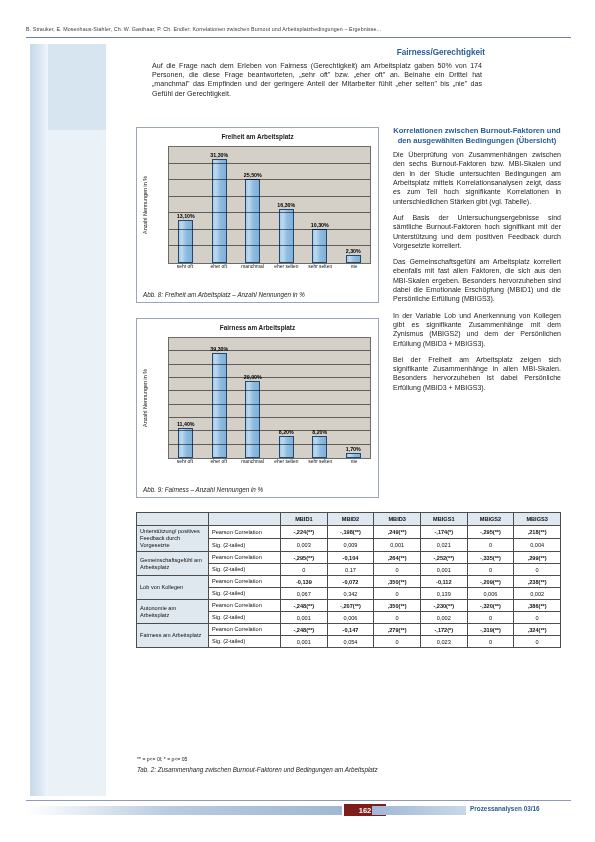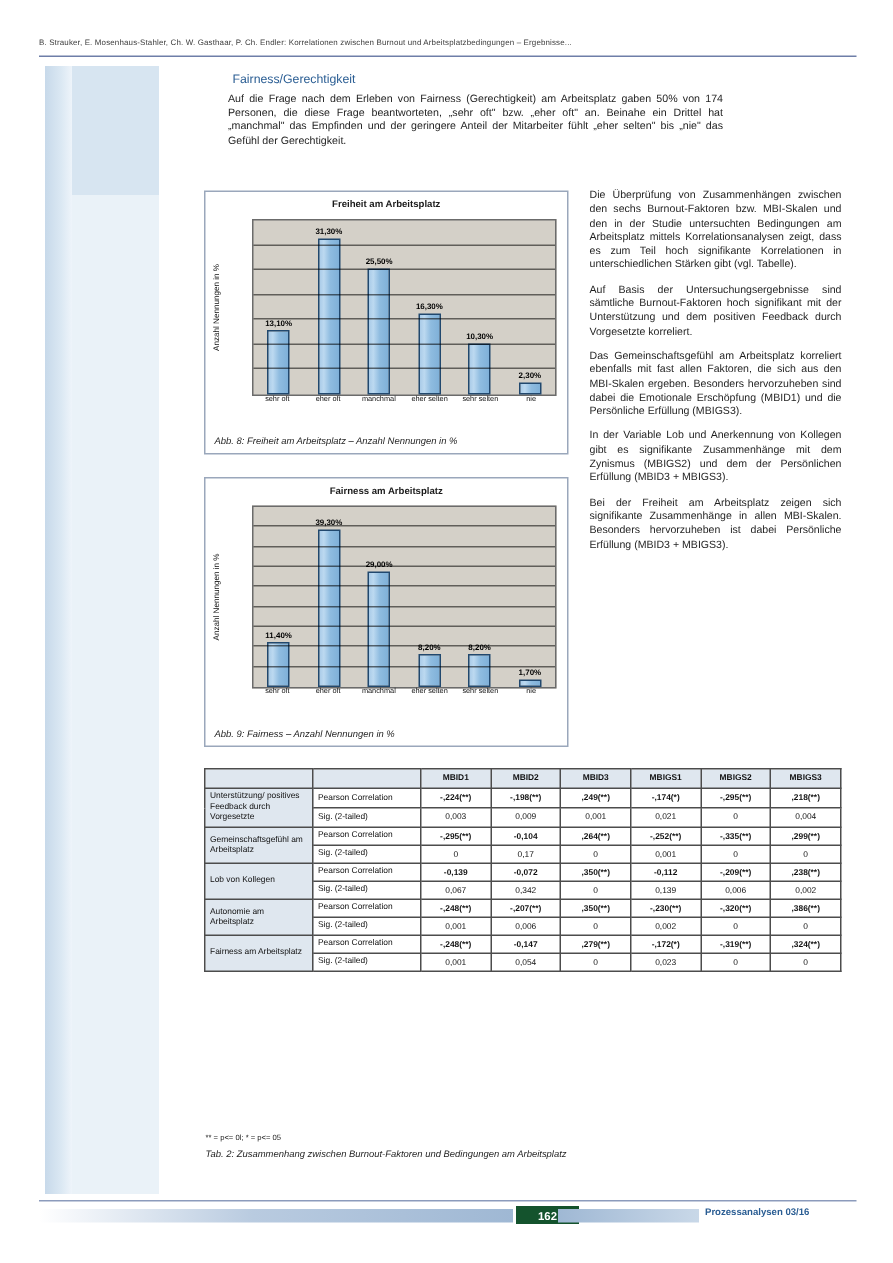--- a/index.html
+++ b/index.html
@@ -62,23 +62,23 @@
     height: 666px;
     background: #eaf2f8;
   }
 
   
   .section-title {
     position: absolute;
     left: 155px;
     top: 48px;
     width: 330px;
-    text-align: left;
+    text-align: right;
     font-size: 8.2px;
-    font-weight: normal;
+    font-weight: bold;
     color: #2a5d93;
   }
 
   
   .intro {
     position: absolute;
     left: 152px;
     top: 62px;
     width: 330px;
     font-size: 7.1px;
@@ -298,21 +298,21 @@
     width: 316px;
     height: 9px;
     background: linear-gradient(to right, #ffffff 0%, #b9cbe0 45%, #9fb8d4 100%);
   }
   .footer-pagenum {
     position: absolute;
     left: 344px;
     top: 804px;
     width: 42px;
     height: 12px;
-    background: #14532d;
+    background: #7f1d1d;
     color: #ffffff;
     font-size: 7.6px;
     font-weight: bold;
     display: flex;
     align-items: center;
     justify-content: center;
   }
   .footer-bar-right {
     position: absolute;
     left: 372px;
@@ -440,20 +440,21 @@
       <div>eher oft</div>
       <div>manchmal</div>
       <div>eher selten</div>
       <div>sehr selten</div>
       <div>nie</div>
     </div>
   <div class="fig-caption">Abb. 9: Fairness – Anzahl Nennungen in %</div>
 </div>
 
 <div class="right-col">
+  <div class="right-heading">Korrelationen zwischen Burnout-Faktoren und den ausgewählten Bedingungen (Übersicht)</div>
   <p>Die Überprüfung von Zusammenhängen zwischen den sechs Burnout-Faktoren bzw. MBI-Skalen und den in der Studie untersuchten Bedingungen am Arbeitsplatz mittels Korrelationsanalysen zeigt, dass es zum Teil hoch signifikante Korrelationen in unterschiedlichen Stärken gibt (vgl. Tabelle).</p>
   <p>Auf Basis der Untersuchungsergebnisse sind sämtliche Burnout-Faktoren hoch signifikant mit der Unterstützung und dem positiven Feedback durch Vorgesetzte korreliert.</p>
   <p>Das Gemeinschaftsgefühl am Arbeitsplatz korreliert ebenfalls mit fast allen Faktoren, die sich aus den MBI-Skalen ergeben. Besonders hervorzuheben sind dabei die Emotionale Erschöpfung (MBID1) und die Persönliche Erfüllung (MBIGS3).</p>
   <p>In der Variable Lob und Anerkennung von Kollegen gibt es signifikante Zusammenhänge mit dem Zynismus (MBIGS2) und dem der Persönlichen Erfüllung (MBID3 + MBIGS3).</p>
   <p>Bei der Freiheit am Arbeitsplatz zeigen sich signifikante Zusammenhänge in allen MBI-Skalen. Besonders hervorzuheben ist dabei Persönliche Erfüllung (MBID3 + MBIGS3).</p>
 </div>
 
 <div class="corr-table-wrap">
   <table class="corr">
     <thead>

